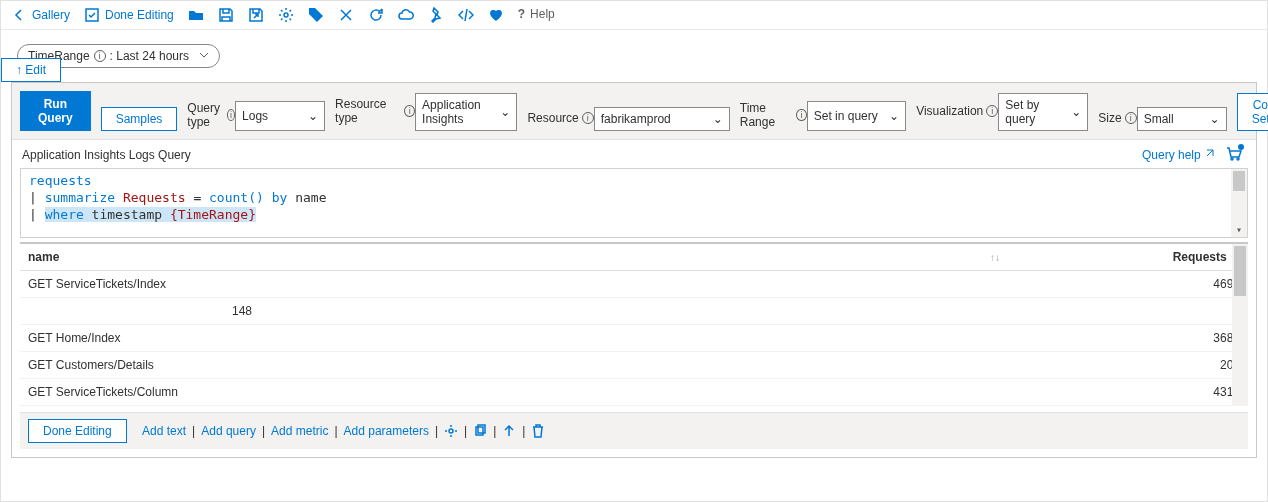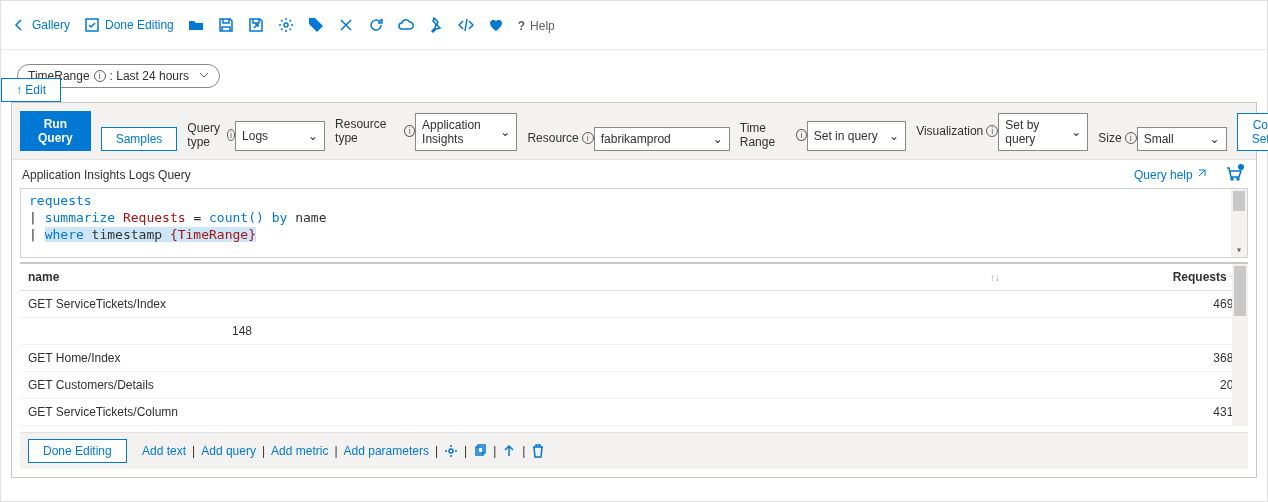--- a/index.html
+++ b/index.html
@@ -1,39 +1,39 @@
 <!DOCTYPE html>
 <html><head>
 <meta charset="utf-8">
 <style>
 html,body{margin:0;padding:0;font-family:"Segoe UI",Arial,sans-serif;font-size:12px;color:#323130;background:#fff}
 *{box-sizing:border-box}
 .frame{border:1px solid #e1e1e1;width:1268px;height:502px;display:flex;flex-direction:column}
-.topbar{display:flex;align-items:flex-end;gap:14px;padding:16px 10px;border-bottom:1px solid #eaeaea}
+.topbar{display:flex;align-items:flex-start;gap:14px;padding:6px 10px;border-bottom:1px solid #eaeaea}
 .topbar-link{display:flex;align-items:center;gap:5px;color:#0078d4;cursor:pointer}
 .topbar-link span{color:#0078d4}
 .icon16{width:16px;height:16px;display:inline-flex;align-items:center;justify-content:center;color:#0078d4}
 .icon16 svg{width:16px;height:16px;stroke:#0078d4;fill:none;stroke-width:1.5}
 .icon16.filled svg{fill:#0078d4;stroke:none}
 .help-link{color:#605e5c;display:flex;align-items:center;gap:5px}
 .pill-row{padding:14px 16px}
 .pill{border:1px solid #8a8886;border-radius:20px;padding:4px 10px;display:inline-flex;align-items:center;gap:4px}
 .pill .info{width:12px;height:12px}
 .edit-right{float:right;margin-right:14px;margin-top:-24px}
 .btn-link{border:1px solid #0078d4;color:#0078d4;background:#fff;padding:4px 14px;cursor:pointer;font-size:12px}
 .panel{border:1px solid #c8c8c8;margin:0 10px}
 .panel-head{background:#f3f2f1;border-bottom:1px solid #e1e1e1;padding:8px 8px;display:flex;align-items:flex-end;gap:10px}
 .runbtn{background:#0078d4;color:#fff;border:none;padding:6px 18px;font-weight:700;cursor:pointer;font-size:12px}
 .col{display:flex;flex-direction:row;font-size:12px}
 .col-lbl{color:#323130;margin-bottom:2px;display:flex;align-items:center;gap:3px}
 .info{display:inline-flex;width:12px;height:12px;border:1px solid #605e5c;border-radius:50%;align-items:center;justify-content:center;font-size:9px;color:#605e5c}
 .sel{border:1px solid #8a8886;background:#fff;padding:4px 6px;display:flex;align-items:center;justify-content:space-between;min-width:90px;cursor:pointer}
 .chev{margin-left:6px}
 .section-title{padding:8px 10px 6px;color:#323130}
-.help-row{float:right;margin-top:-22px;margin-right:14px;display:flex;align-items:center;gap:18px;color:#0078d4}
+.help-row{float:right;margin-top:-22px;margin-right:14px;display:flex;align-items:center;gap:10px;color:#0078d4}
 .help-row .ext{width:12px;height:12px}
 .editor{border:1px solid #d1d1d1;margin:0 8px 4px;height:70px;position:relative;background:#fff;padding:4px 8px;font-family:Consolas,monospace;font-size:13px;line-height:1.3}
 .kw1{color:#0078d4}
 .kw2{color:#0078d4}
 .kw3{color:#a31515}
 .op{color:#323130}
 .sel-line{background:#cde6f7}
 .scrollbar{position:absolute;right:0;top:0;bottom:0;width:16px;background:#f3f2f1}
 .thumb{position:absolute;right:2px;top:2px;width:12px;height:20px;background:#c8c8c8}
 .arrow-down-sb{position:absolute;bottom:0;right:0;width:16px;height:16px;display:flex;align-items:center;justify-content:center;color:#605e5c;font-size:10px}

